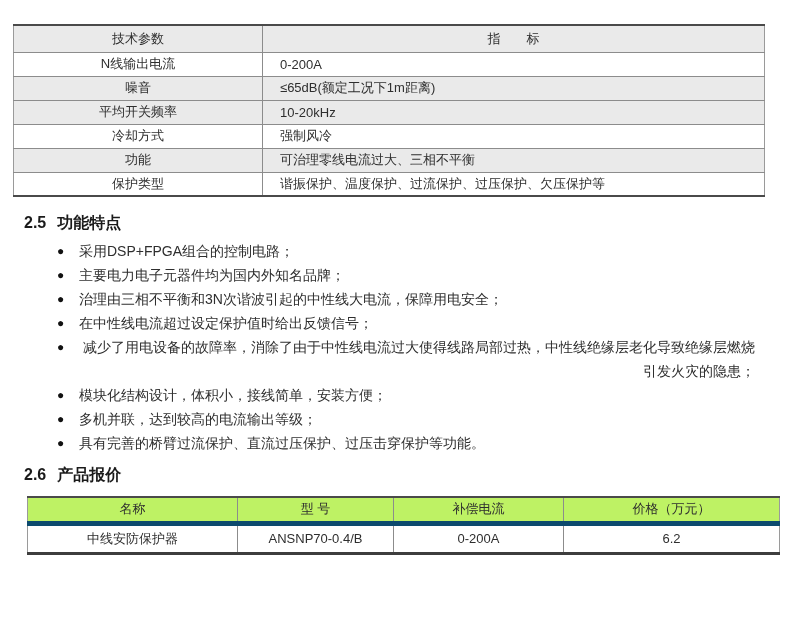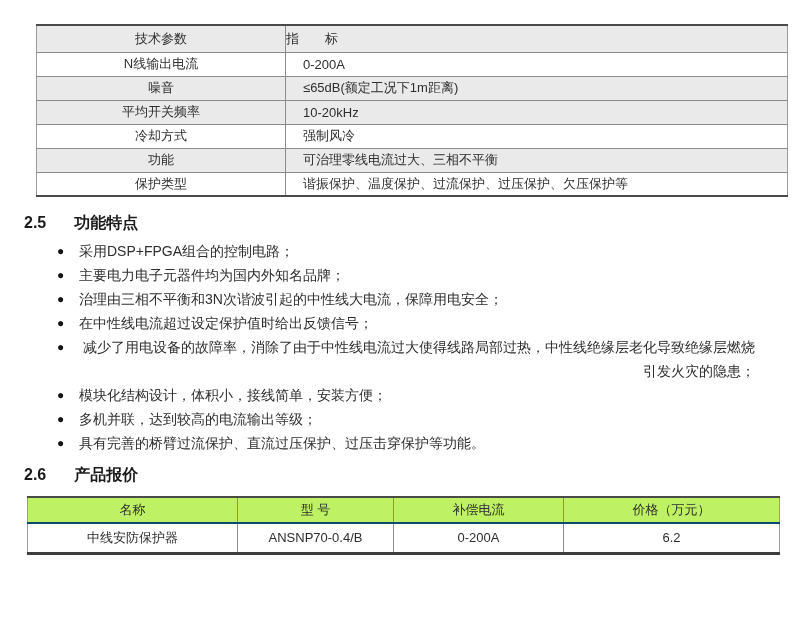--- a/index.html
+++ b/index.html
@@ -1,50 +1,50 @@
 <!DOCTYPE html>
 <html><head>
 <meta charset="utf-8">
 <style>
   * { margin:0; padding:0; box-sizing:border-box; }
   html,body { width:800px; height:624px; background:#ffffff; overflow:hidden;
     font-family:"Liberation Sans","DejaVu Sans",sans-serif; color:#2e2e2e; }
 
   
   table { border-collapse:collapse; table-layout:fixed; }
-  .spec-table { width:752px; margin:24px 0 0 36px;
+  .spec-table { width:752px; margin:24px 0 0 13px;
     border-top:2px solid #4a4a4a; border-bottom:2px solid #4a4a4a;
     border-left:1px solid #9a9a9a; border-right:1px solid #9a9a9a;
     font-size:13px; }
   .spec-table td { border-top:1px solid #8c8c8c; height:24px; vertical-align:middle; }
   .spec-table tr.hdr td { border-top:none; height:27px; }
   .spec-table td.param { width:249px; text-align:center; border-right:1px solid #8c8c8c; }
   .spec-table td.value { text-align:left; padding-left:17px; }
-  .spec-table td.value.ctr { text-align:left; padding-left:0; }
+  .spec-table td.value.ctr { text-align:center; padding-left:0; }
   tr.shade td { background:#eaeaea; }
   tr.plain td { background:#ffffff; }
 
   
-  .heading { display:flex; align-items:center; gap:28px; margin-left:24px;
+  .heading { display:flex; align-items:center; gap:11px; margin-left:24px;
     font-size:16px; font-weight:bold; color:#1a1a1a; line-height:24px; }
   .heading-1 { margin-top:14px; }
   .heading-2 { margin-top:8px; }
 
   
   .bullets { list-style:none; margin:4px 0 0 57px; width:700px; }
   .bullets li { display:flex; align-items:flex-start; font-size:14px; line-height:24px; }
   .bullets .dot { flex:0 0 14px; font-size:12px; line-height:24px; color:#111; }
   .bullets .txt { margin-left:8px; max-width:676px;text-align:right; }
 
   
   .price-table { width:752px; margin:9px 0 0 27px;
     border-top:2px solid #4a4a4a; border-bottom:3px solid #3d3d3d;
     border-left:1px solid #9a9a9a; border-right:1px solid #9a9a9a;
     font-size:13px; }
-  .price-table td { border-top:2px solid #0c4a6e; border-right:1px solid #8c8c8c;
+  .price-table td { border-top:5px solid #0c4a6e; border-right:1px solid #8c8c8c;
     text-align:center; vertical-align:middle; height:30px; }
   .price-table td:last-child { border-right:none; }
   .price-table tr.hdr td { border-top:none; height:26px; background:#bef264; }
   .price-table col.c1 { width:210px; } .price-table col.c2 { width:156px; }
   .price-table col.c3 { width:170px; } .price-table col.c4 { width:216px; }
 </style>
 </head>
 <body>
 
 <table class="spec-table">

